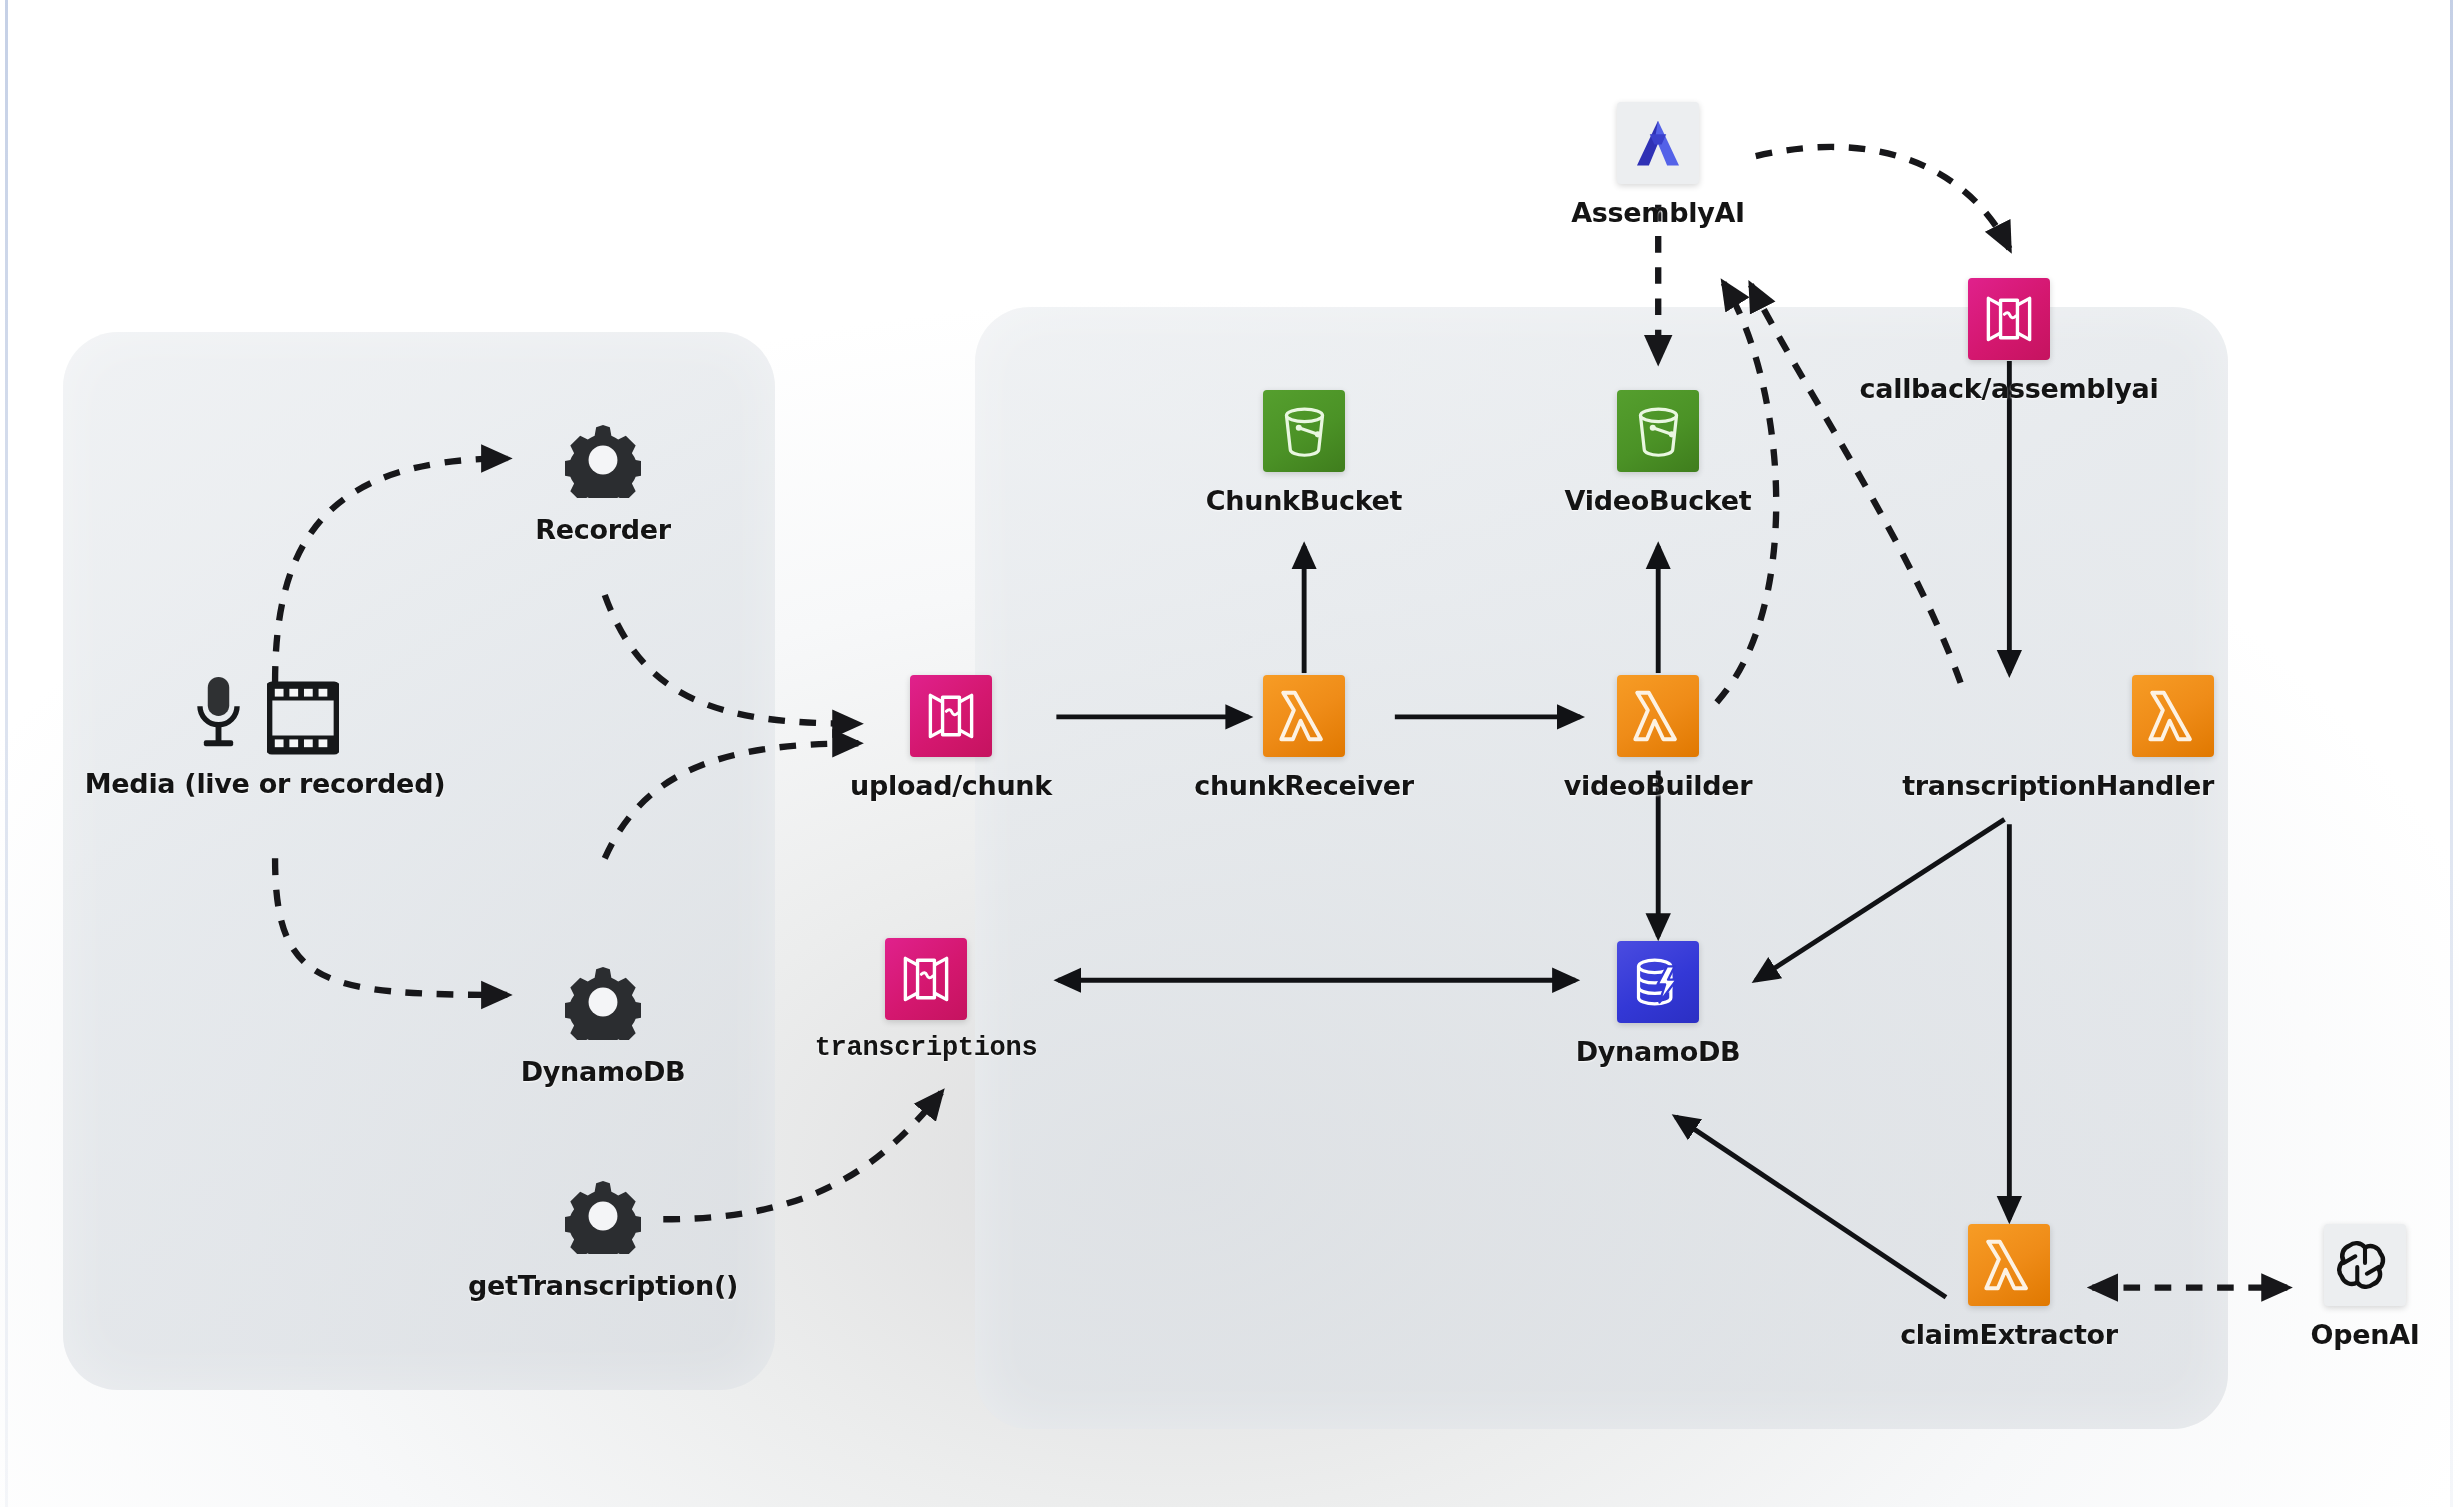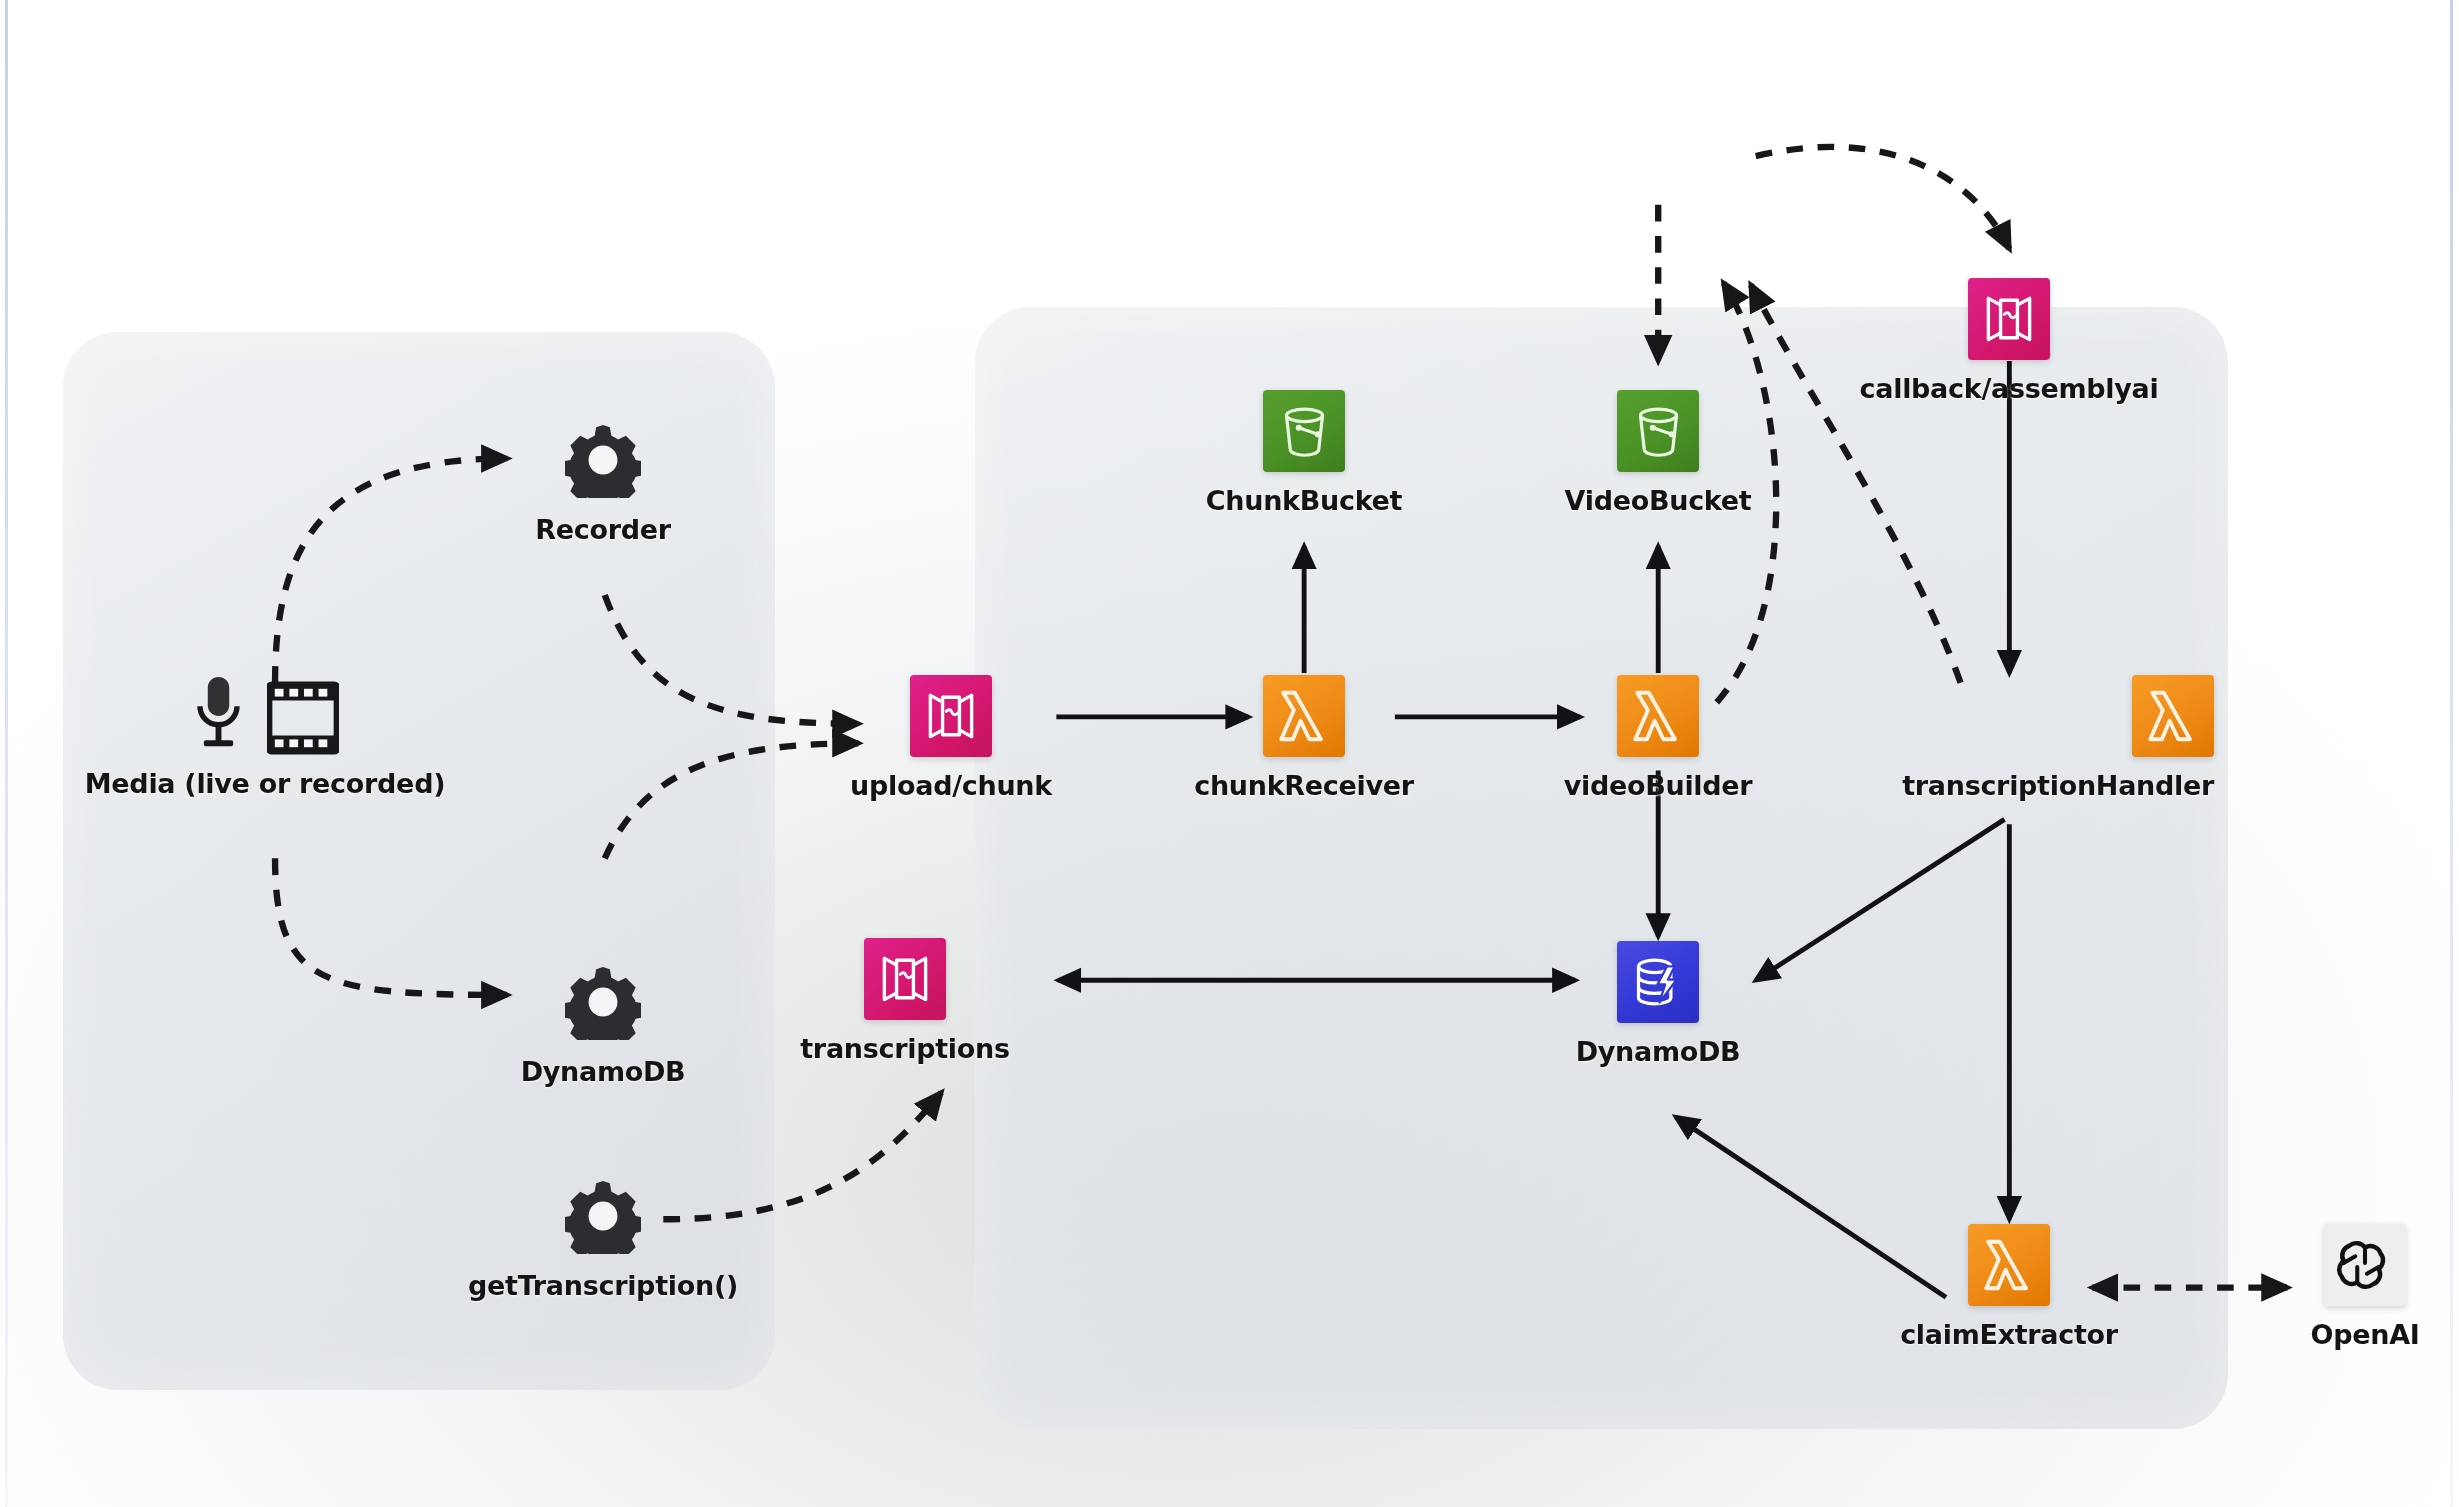--- a/index.html
+++ b/index.html
@@ -226,21 +226,21 @@
           <rect x="23" y="12" width="18" height="40"></rect>
           <path d="M23 17 L10 10 L10 54 L23 47"></path>
           <path d="M41 17 L54 10 L54 54 L41 47"></path>
         </g>
         <path d="M27 27 q4 -4 6 1 q2 5 6 1" fill="none" stroke="#ffffff" stroke-width="3.2" stroke-linecap="round"></path>
       </svg>
     </div>
     <div class="caption">upload/chunk</div>
   </div>
 
-  <div class="node" style="left:905px; top:938px;">
+  <div class="node" style="left:926px; top:938px;font-family:Liberation Mono, monospace;">
     <div class="tile apigw">
       <svg width="60" height="60" viewBox="0 0 64 64" aria-hidden="true">
         <g fill="none" stroke="#ffffff" stroke-width="3.6" stroke-linejoin="round">
           <rect x="23" y="12" width="18" height="40"></rect>
           <path d="M23 17 L10 10 L10 54 L23 47"></path>
           <path d="M41 17 L54 10 L54 54 L41 47"></path>
         </g>
         <path d="M27 27 q4 -4 6 1 q2 5 6 1" fill="none" stroke="#ffffff" stroke-width="3.2" stroke-linecap="round"></path>
       </svg>
     </div>
@@ -335,20 +335,30 @@
           <path d="M10 14 L10 47 a17 6.5 0 0 0 34 0 L44 14"></path>
           <path d="M10 25 a17 6.5 0 0 0 34 0"></path>
           <path d="M10 36 a17 6.5 0 0 0 34 0"></path>
         </g>
         <path d="M40 14 L30 33 L38 33 L32 52 L50 28 L41 28 L48 14 Z" fill="#ffffff" stroke="#3338d6" stroke-width="2.4" stroke-linejoin="round"></path>
       </svg>
     </div>
     <div class="caption">DynamoDB</div>
   </div>
 
+  <div class="node" style="left:1658px; top:102px;">
+    <div class="tile white">
+      <svg width="64" height="59" viewBox="0 0 70 62" aria-hidden="true">
+        <path d="M35 6 L12 55 L25 55 L38 24 Z" fill="#2f31b5"></path>
+        <path d="M35 6 L58 55 L45 55 L32 24 Z" fill="#5462e8"></path>
+        <path d="M26 21 L44 21 L39 32 L31 32 Z" fill="#3a40cc"></path>
+      </svg>
+    </div>
+    <div class="caption">AssemblyAI</div>
+  </div>
 
   <div class="node" style="left:2365px; top:1224px;">
     <div class="tile white">
       <svg width="62" height="62" viewBox="0 0 64 64" aria-hidden="true">
         <g fill="none" stroke="#111111" stroke-width="4.6" stroke-linejoin="round" stroke-linecap="round">
           <path d="M32 14 a11 11 0 0 1 16 6 a11 11 0 0 1 -2 16"></path>
           <path d="M46 36 a11 11 0 0 1 -6 16 a11 11 0 0 1 -16 -2"></path>
           <path d="M24 50 a11 11 0 0 1 -16 -6 a11 11 0 0 1 2 -16"></path>
           <path d="M10 28 a11 11 0 0 1 6 -16 a11 11 0 0 1 16 2"></path>
         </g>

